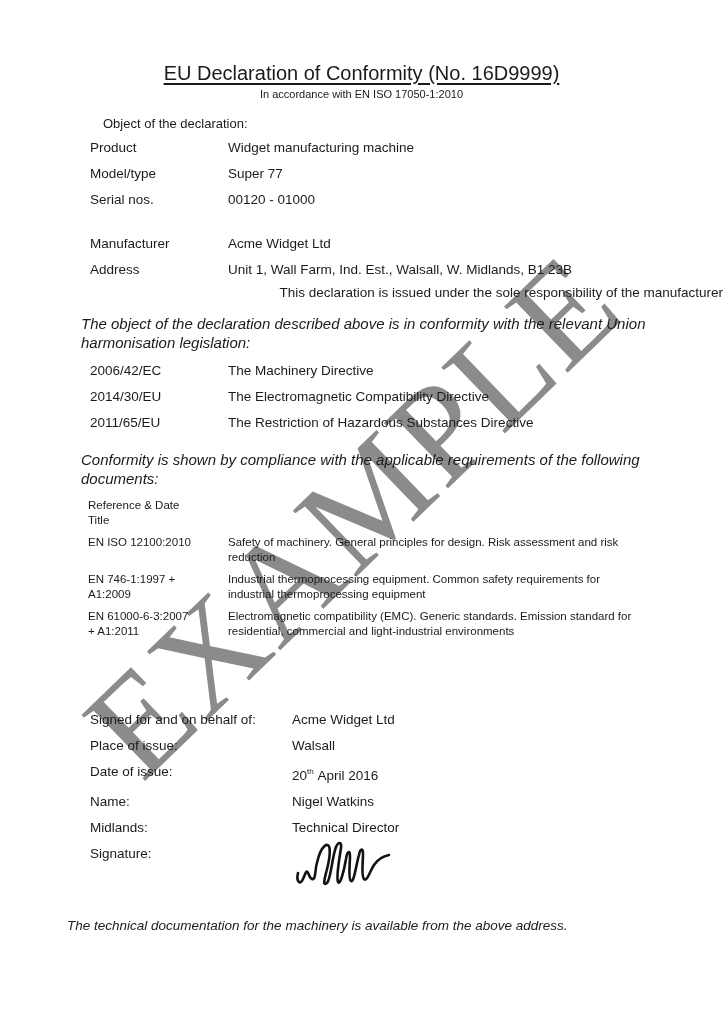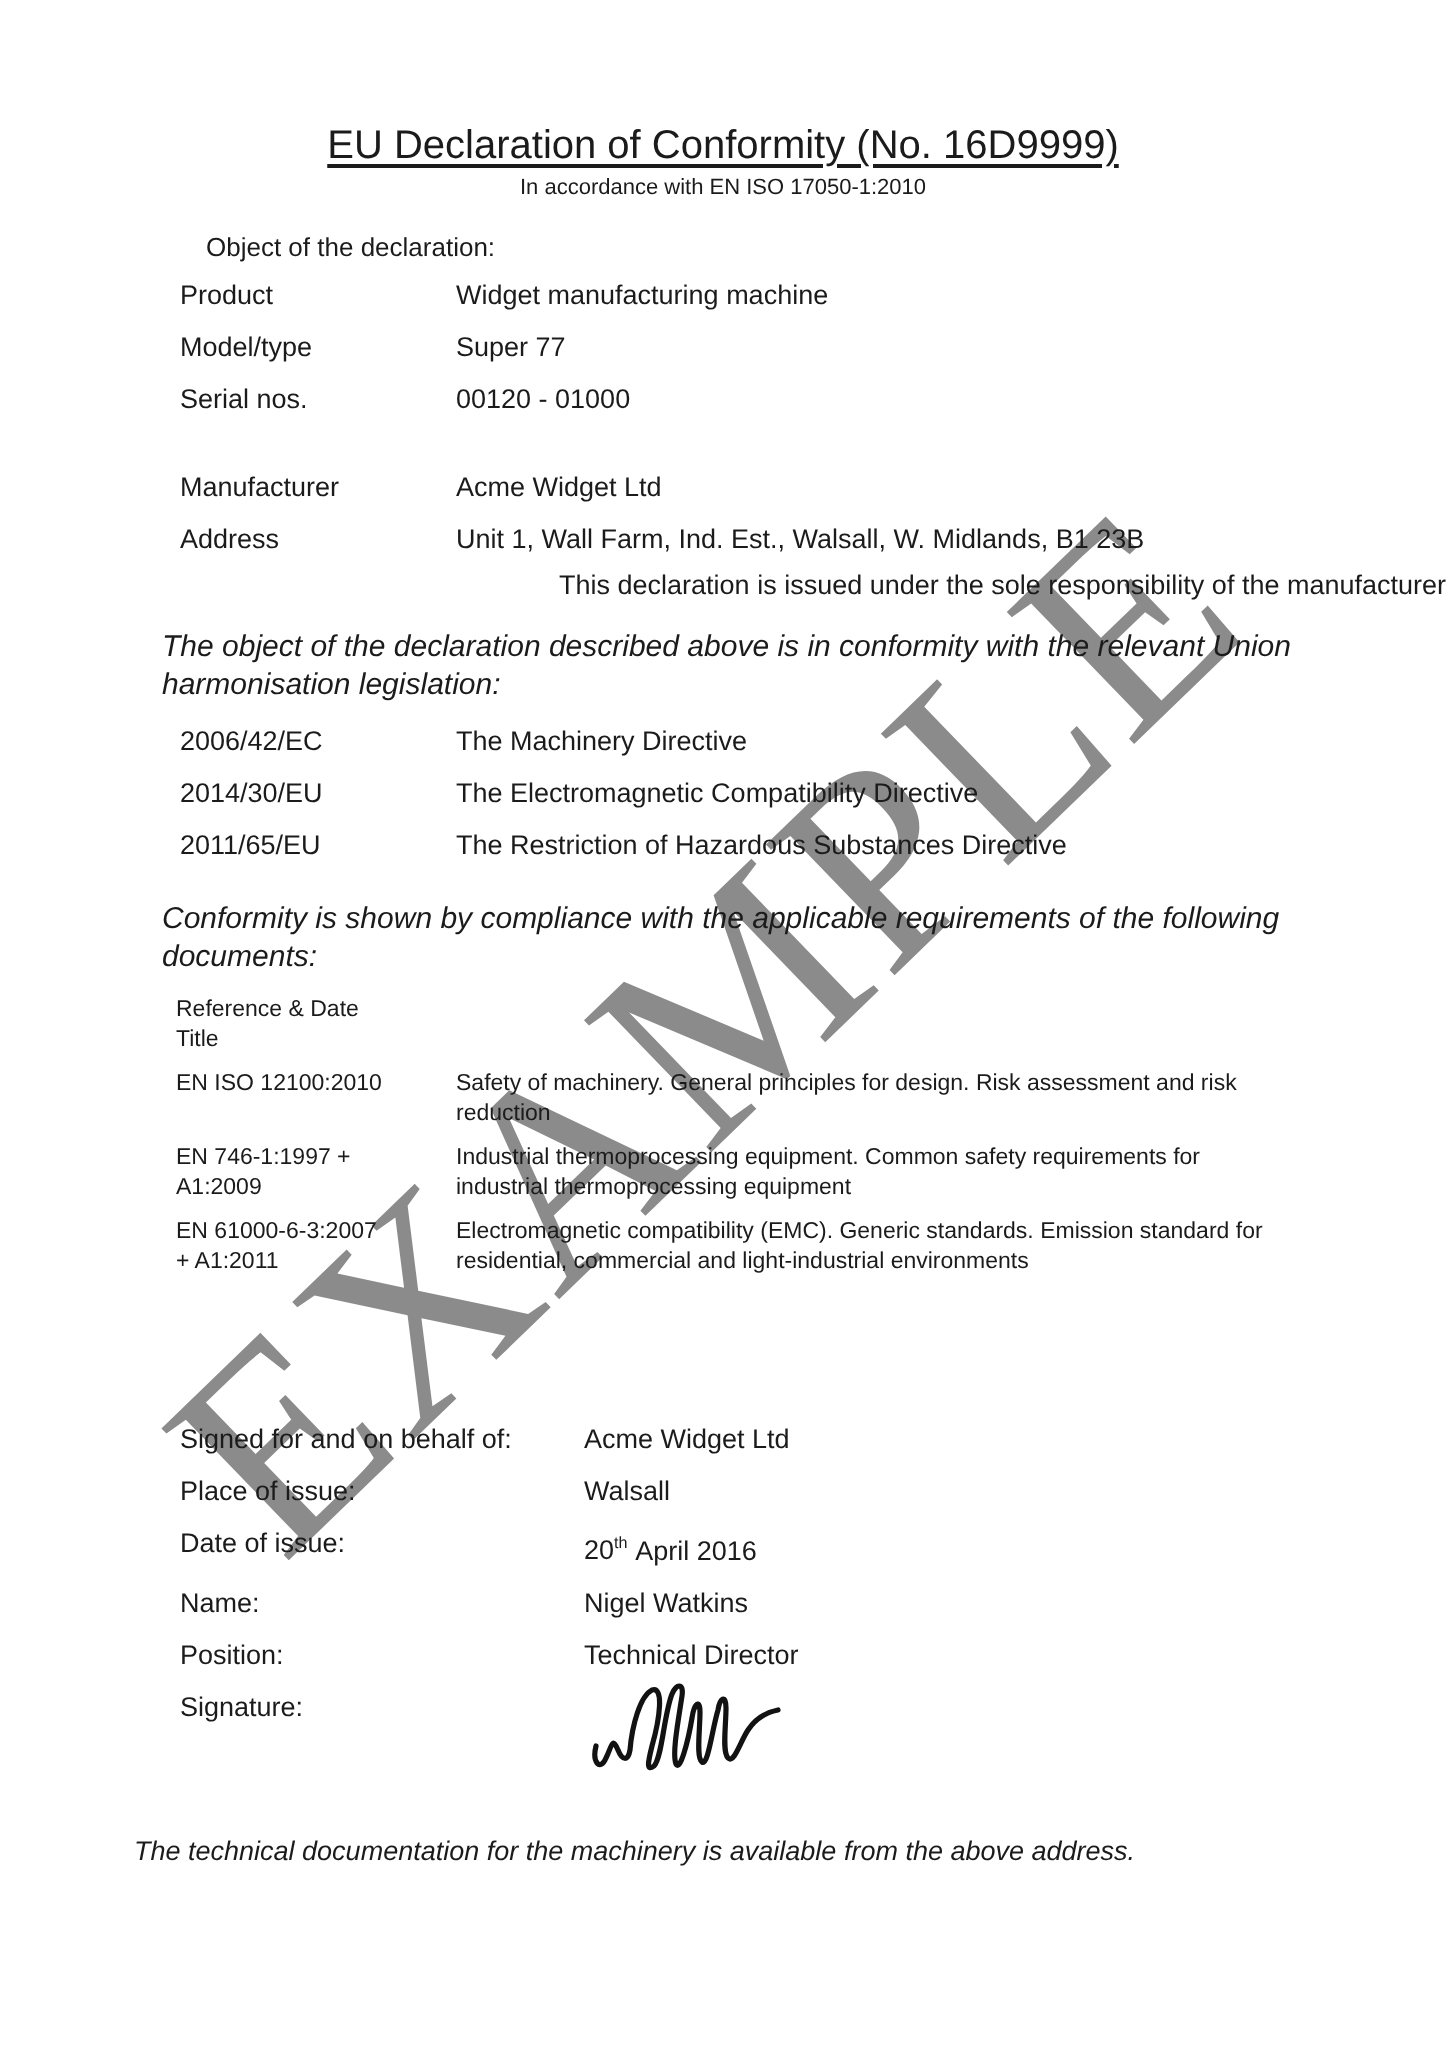--- a/index.html
+++ b/index.html
@@ -168,21 +168,21 @@
     </div>
     <div class="kv">
       <span class="label">Date of issue:</span>
       <span class="value"><span>20</span><sup style="font-size:60%;">th</sup><span style="margin-left:0.28em;">April 2016</span></span>
     </div>
     <div class="kv">
       <span class="label">Name:</span>
       <span class="value">Nigel Watkins</span>
     </div>
     <div class="kv">
-      <span class="label">Position:</span>
+      <span class="label">Midlands:</span>
       <span class="value">Technical Director</span>
     </div>
     <div class="kv sig-row-signature">
       <span class="label">Signature:</span>
       <span class="value sig-scribble">
         <svg width="100" height="58" viewBox="0 0 100 58" xmlns="http://www.w3.org/2000/svg">
           <path d="M6,38 C4,46 8,51 11,44 C14,38 14,33 17,40 C19,45 22,46 23,40
                    C24,28 28,13 34,10 C40,8 38,24 34,38 C32,46 31,51 35,48
                    C39,44 40,22 44,12 C46,7 50,6 49,13 C47,26 44,42 46,47
                    C48,51 52,36 54,24 C55,17 58,14 58,21 C58,30 56,44 59,46

